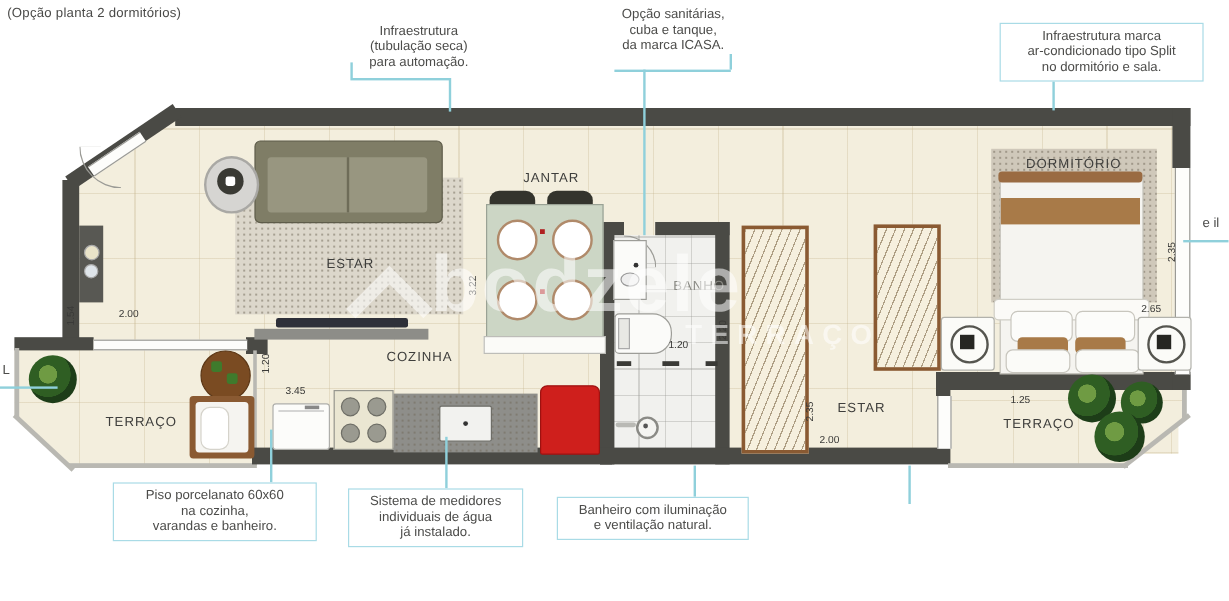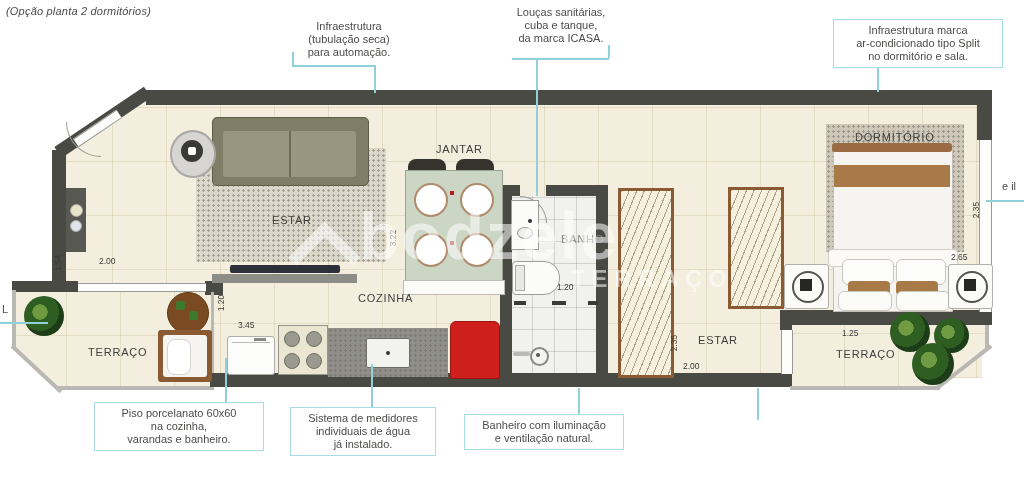--- a/index.html
+++ b/index.html
@@ -45,21 +45,21 @@
           color:rgba(255,255,255,.55);}
   #wm-logo{position:absolute;left:6px;top:22px;width:40px;height:40px;
            border-top:11px solid rgba(255,255,255,.55);border-right:11px solid rgba(255,255,255,.55);
            transform:rotate(-45deg);}
 </style>
 </head>
 <body>
 
 <div id="canvas">
 
-  <div class="lbl" style="left:6px;top:5px;font-size:11px;letter-spacing:.2px;color:#4a4a48;font-style:italic;">(Opção planta 2 dormitórios)</div>
+  <div class="lbl" style="left:6px;top:5px;font-size:11px;letter-spacing:.2px;color:#4a4a48;">(Opção planta 2 dormitórios)</div>
 
   <div class="floor" style="left:58px;top:100px;width:924px;height:278px;"></div>
 
   <div class="abs" style="left:52px;top:84px;width:100px;height:74px;background:#fff;z-index:3;
               clip-path:polygon(0 0,100% 0,100% 8%,7% 100%,0 100%);"></div>
 
   <div class="floor" style="left:12px;top:290px;width:202px;height:100px;z-index:2;
               clip-path:polygon(0 0,100% 0,100% 100%,24% 100%,0 56%);"></div>
 
   <div class="floor" style="left:790px;top:322px;width:198px;height:66px;z-index:2;
@@ -198,21 +198,21 @@
   <div class="furn" style="left:158px;top:330px;width:54px;height:52px;background:#8a5a32;border-radius:3px;">
     <div class="abs" style="left:5px;top:5px;width:44px;height:42px;background:#f5f4f0;border-radius:3px;"></div>
     <div class="abs" style="left:9px;top:9px;width:22px;height:34px;background:#fff;border:1px solid #d5d3cb;border-radius:8px;"></div>
   </div>
   <div class="plant" style="left:890px;top:312px;width:40px;height:40px;"></div>
   <div class="plant" style="left:934px;top:318px;width:35px;height:35px;"></div>
   <div class="plant" style="left:912px;top:343px;width:42px;height:42px;"></div>
 
   <div class="lbl" style="left:272px;top:214px;">ESTAR</div>
   <div class="lbl" style="left:436px;top:143px;">JANTAR</div>
-  <div class="lbl" style="left:322px;top:292px;margin-left:36px;">COZINHA</div>
+  <div class="lbl" style="left:322px;top:292px;">COZINHA</div>
   <div class="lbl" style="left:561px;top:233px;color:#8a8a84;">BANHO</div>
   <div class="lbl" style="left:855px;top:131px;">DORMITÓRIO</div>
   <div class="lbl" style="left:698px;top:334px;">ESTAR</div>
   <div class="lbl" style="left:88px;top:346px;">TERRAÇO</div>
   <div class="lbl" style="left:836px;top:348px;">TERRAÇO</div>
 
   <div class="dim v" style="left:50px;top:258px;">1.54</div>
   <div class="dim" style="left:99px;top:256px;">2.00</div>
   <div class="dim v" style="left:213px;top:298px;">1.20</div>
   <div class="dim" style="left:238px;top:320px;">3.45</div>
@@ -231,21 +231,21 @@
     <div id="wm-sub">TERRAÇO</div>
   </div>
 
   <div class="callout" style="left:295px;top:20px;width:108px;">Infraestrutura
 (tubulação seca)
 para automação.</div>
   <div class="leader h" style="left:292px;top:65px;width:83px;"></div>
   <div class="leader v" style="left:292px;top:52px;height:13px;"></div>
   <div class="leader v" style="left:374px;top:65px;height:28px;"></div>
 
-  <div class="callout" style="left:505px;top:6px;width:112px;">Louças sanitárias,
+  <div class="callout" style="left:505px;top:6px;width:112px;">Opção sanitárias,
 cuba e tanque,
 da marca ICASA.</div>
   <div class="leader h" style="left:512px;top:58px;width:97px;"></div>
   <div class="leader v" style="left:608px;top:45px;height:13px;"></div>
   <div class="leader v" style="left:536px;top:58px;height:138px;"></div>
 
   <div class="callout boxed" style="left:833px;top:19px;width:152px;">Infraestrutura marca
 ar-condicionado tipo Split
 no dormitório e sala.</div>
   <div class="leader v" style="left:877px;top:60px;height:32px;"></div>

